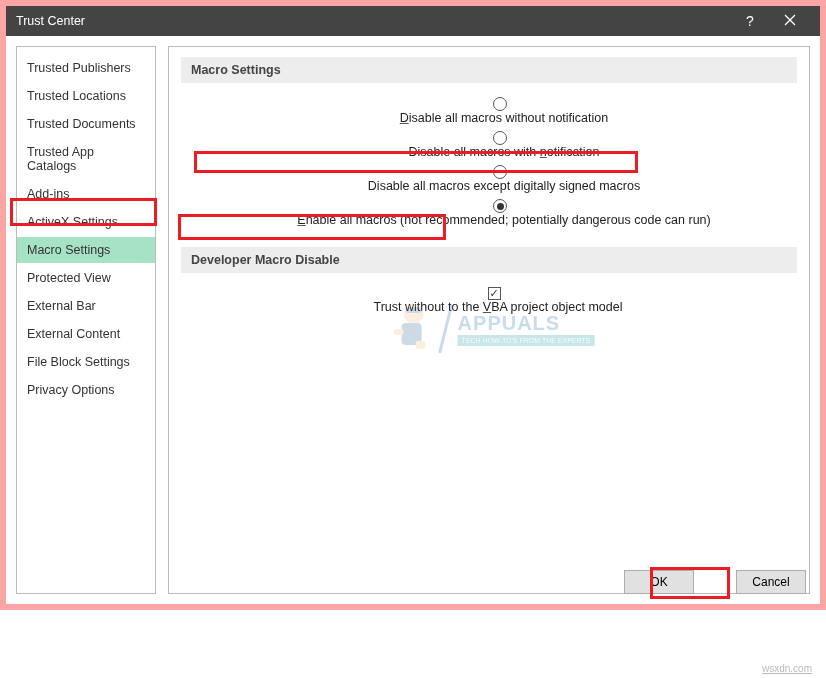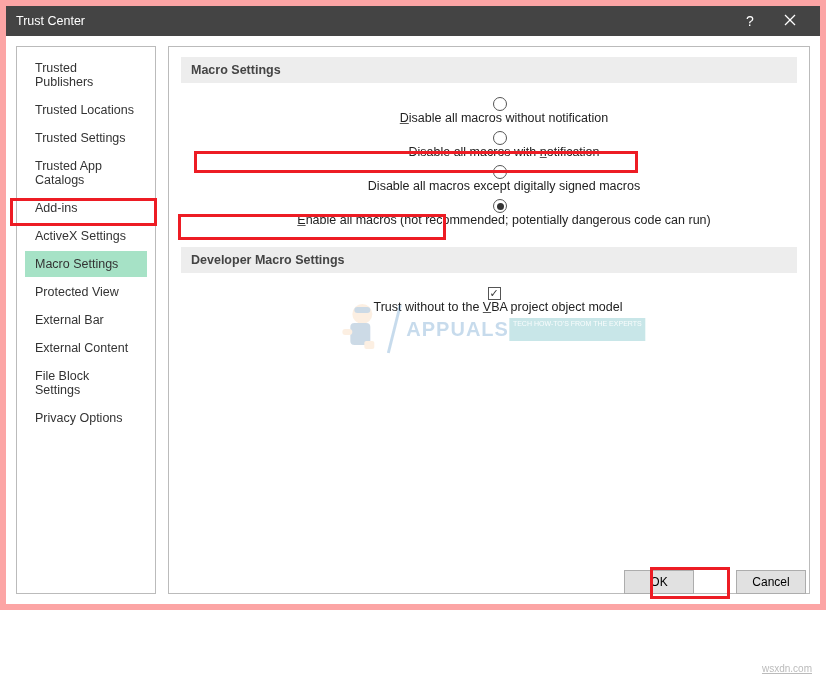--- a/index.html
+++ b/index.html
@@ -2,39 +2,39 @@
 <html><head>
 <meta charset="utf-8">
 <style>
   * { box-sizing: border-box; font-family: "Segoe UI", Arial, sans-serif; }
   body { margin: 0; background: #fff; }
   .window { width: 826px; height: 610px; border: 6px solid #fca5a5; display: flex; flex-direction: column; }
   .titlebar { background: #444; color: #fff; height: 30px; display: flex; align-items: center; padding: 0 10px; font-size: 12.5px; }
   .titlebar .title { flex: 1; }
   .titlebar .tb-btn { width: 40px; text-align: center; font-size: 14px; cursor: pointer; }
   .content { flex: 1; display: flex; padding: 10px; gap: 12px; position: relative; }
-  .sidebar { width: 140px; border: 1px solid #bbb; background: #fff; padding: 8px 8px; }
+  .sidebar { width: 140px; border: 1px solid #bbb; background: #fff; padding: 8px 0; }
   .side-item { padding: 6px 10px; font-size: 12.5px; color: #333; cursor: pointer; margin-bottom: 2px; }
   .side-item.selected { background: #a6e2c6; }
   .main { flex: 1; border: 1px solid #bbb; background: #fff; padding: 10px 12px; position: relative; overflow: hidden; }
   .section-head { background: #ededed; padding: 6px 10px; font-weight: 600; font-size: 12.5px; color: #444; margin-bottom: 14px; }
   .opts { margin-left: 30px; margin-bottom: 20px; }
   .opt-row { display: flex; align-items: center; font-size: 12.5px; color: #222; margin-bottom: 6px; flex-direction: column; }
   .radio { width: 14px; height: 14px; border: 1.3px solid #555; border-radius: 50%; margin-right: 8px; display: flex; align-items: center; justify-content: center; flex-shrink: 0; }
   .radio.sel::after { content: ""; width: 7px; height: 7px; border-radius: 50%; background: #333; display: block; }
   .chk { width: 13px; height: 13px; border: 1.3px solid #555; margin-right: 8px; display: flex; align-items: center; justify-content: center; flex-shrink: 0; font-size: 11px; color: #333; line-height: 1; }
   .opts .u { text-decoration: underline; text-decoration-color: #555; }
   .hl { border: 3px solid #ed1c24; position: absolute; pointer-events: none; }
   .footer { position: absolute; bottom: 10px; right: 14px; display: flex; gap: 10px; }
   .btn { width: 70px; height: 24px; border: 1px solid #adadad; background: #e1e1e1; font-size: 12px; display: flex; align-items: center; justify-content: center; cursor: pointer; margin-left: 32px; }
   .attrib { position: absolute; bottom: 4px; right: 14px; font-size: 10px; color: #bbb; text-decoration: underline; }
   .watermark { position: absolute; left: 50%; top: 50%; transform: translate(-50%, -35%); opacity: 0.25; pointer-events: none; }
   .watermark .logo { display: flex; align-items: center; gap: 4px; }
   .watermark .mascot { width: 50px; height: 60px; }
-  .watermark .txtblock { display: flex; flex-direction: row; justify-content: space-between; }
+  .watermark .txtblock { display: flex; flex-direction: column; justify-content: space-between; }
   .watermark .brand { color: #2573b7; font-weight: 700; font-size: 20px; letter-spacing: 1px; }
   .watermark .tag { background: #2aa0a8; color: #e8f5f5; font-size: 7px; padding: 2px 4px; }
 </style>
 </head>
 <body>
 
 <div class="window">
 
   <div class="titlebar">
     <span class="title">Trust Center</span>
@@ -45,21 +45,21 @@
           <line x1="11" y1="1" x2="1" y2="11" stroke="#fff" stroke-width="1.3"></line>
         </svg>
     </span>
   </div>
 
   <div class="content">
 
     <div class="sidebar">
       <div class="side-item"><span>Trusted Publishers</span></div>
       <div class="side-item"><span>Trusted Locations</span></div>
-      <div class="side-item"><span>Trusted Settings</span></div>
+      <div class="side-item"><span>Trusted Documents</span></div>
       <div class="side-item"><span>Trusted App Catalogs</span></div>
       <div class="side-item"><span>Add-ins</span></div>
       <div class="side-item"><span>ActiveX Settings</span></div>
       <div class="side-item selected"><span>Macro Settings</span></div>
       <div class="side-item"><span>Protected View</span></div>
       <div class="side-item"><span>External Bar</span></div>
       <div class="side-item"><span>External Content</span></div>
       <div class="side-item"><span>File Block Settings</span></div>
       <div class="side-item"><span>Privacy Options</span></div>
     </div>
@@ -80,21 +80,21 @@
         <div class="opt-row">
           <span class="radio"></span>
           <span><span>Disable all macros except di</span><span class="u">g</span><span>itally signed macros</span></span>
         </div>
         <div class="opt-row">
           <span class="radio sel"></span>
           <span><span></span><span class="u">E</span><span>nable all macros (not recommended; potentially dangerous code can run)</span></span>
         </div>
       </div>
 
-      <div class="section-head">Developer Macro Settings</div>
+      <div class="section-head">Developer Macro Disable</div>
 
       <div class="opts" style="margin-left:18px">
         <div class="opt-row">
           <span class="chk">✓</span>
           <span><span>Trust without to the </span><span class="u">V</span><span>BA project object model</span></span>
         </div>
       </div>
 
       <div class="watermark">
         <div class="logo">

